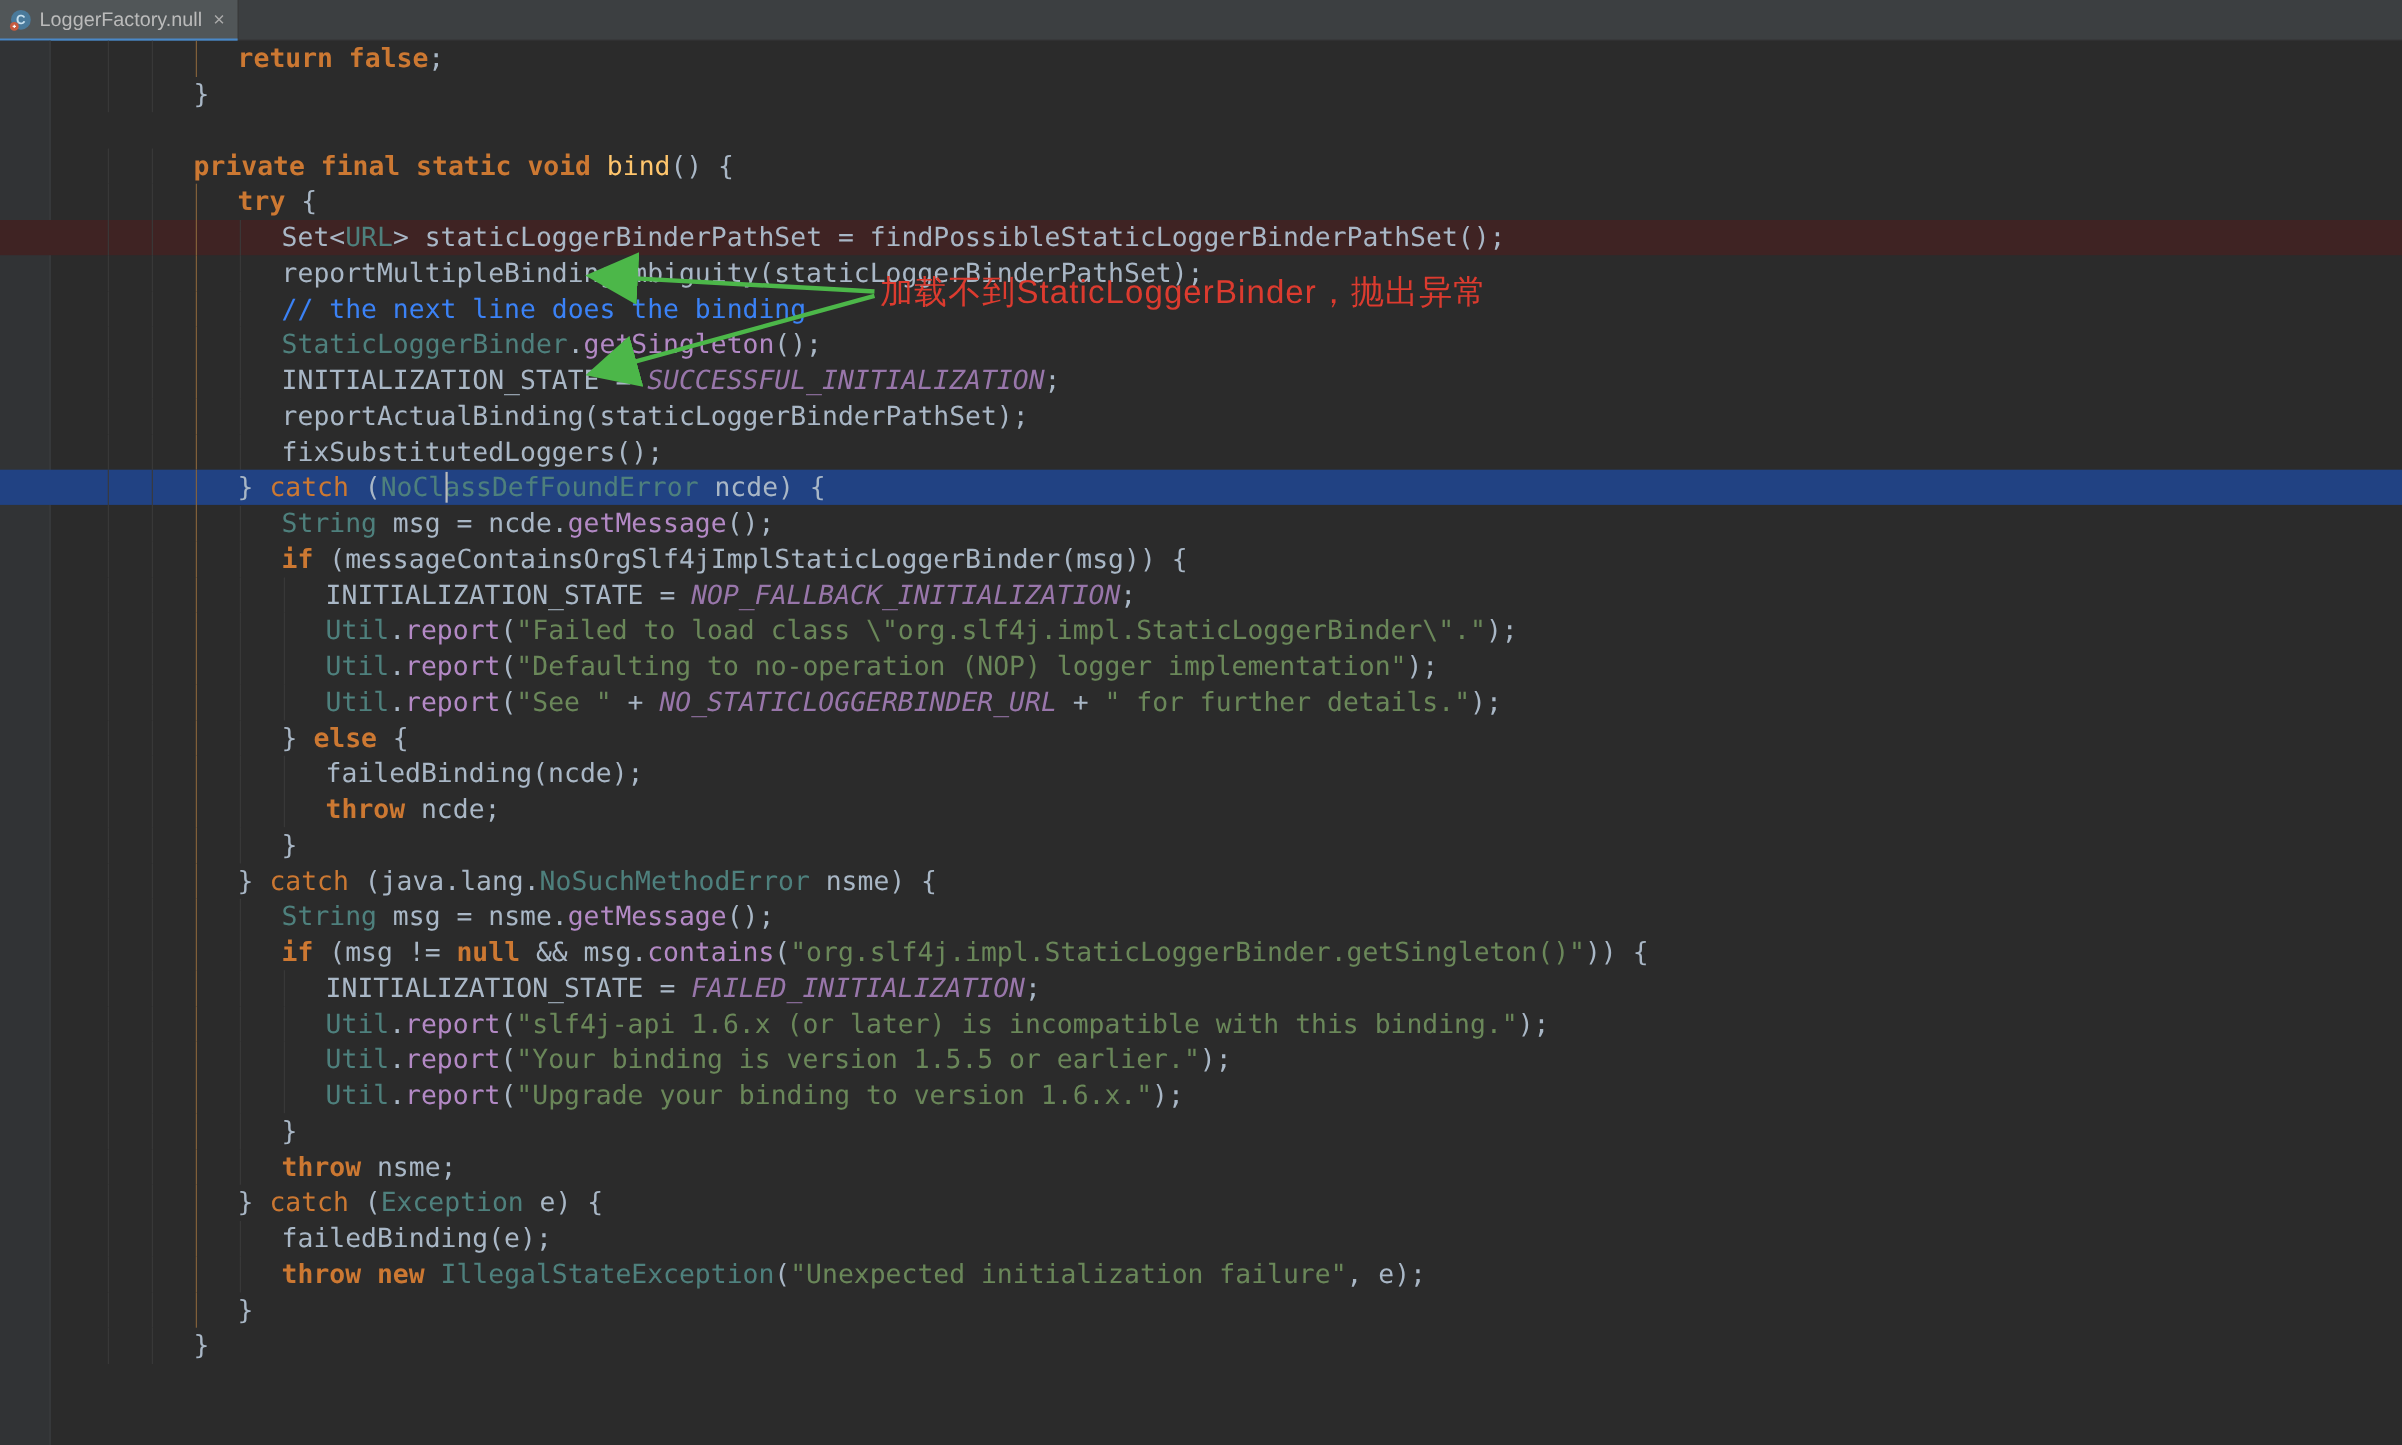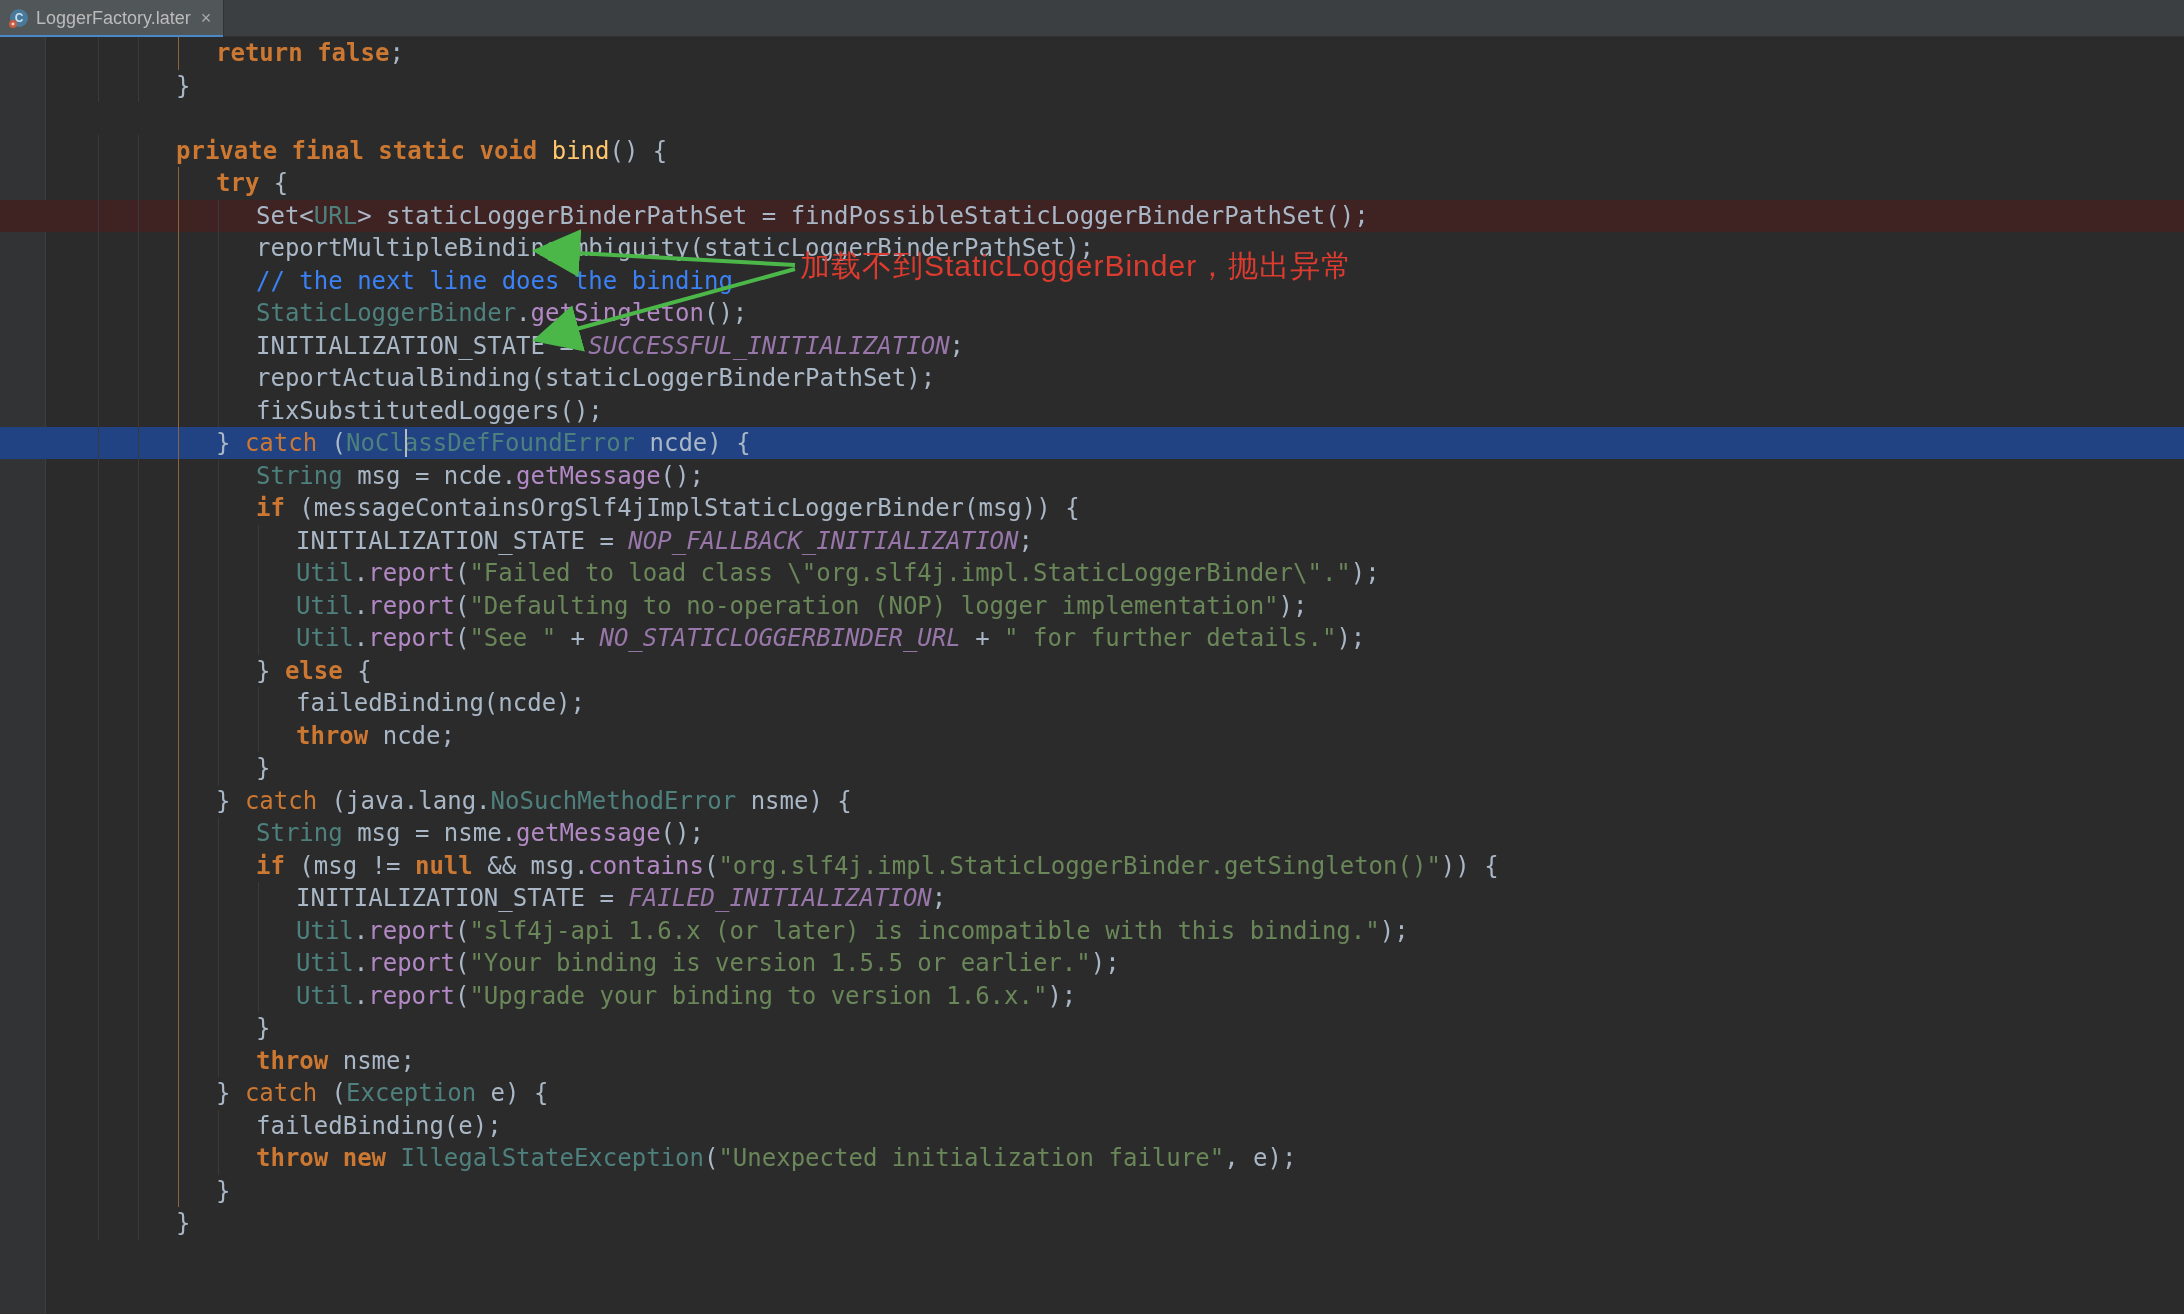--- a/index.html
+++ b/index.html
@@ -125,21 +125,21 @@
 <div class="tab-bar">
   <div class="tab active">
     <span class="file-icon">
       <svg viewBox="0 0 22 22">
           <circle cx="11" cy="11" r="9" fill="#4a7a9b"></circle>
           <text x="11" y="15" text-anchor="middle" font-size="12" font-family="sans-serif" fill="#c7e0ef" font-weight="bold">C</text>
           <circle cx="5" cy="17" r="4" fill="#c75b3f"></circle>
           <path d="M3.5 17 h3 M5 15.5 v3" stroke="#fff" stroke-width="1"></path>
         </svg>
     </span>
-    <span>LoggerFactory.later</span>
+    <span>LoggerFactory.null</span>
     <span class="close">×</span>
   </div>
 </div>
 
 <div class="editor">
 
   
   <div class="gutter">
     <span class="g-icon" style="top:40px">
       

